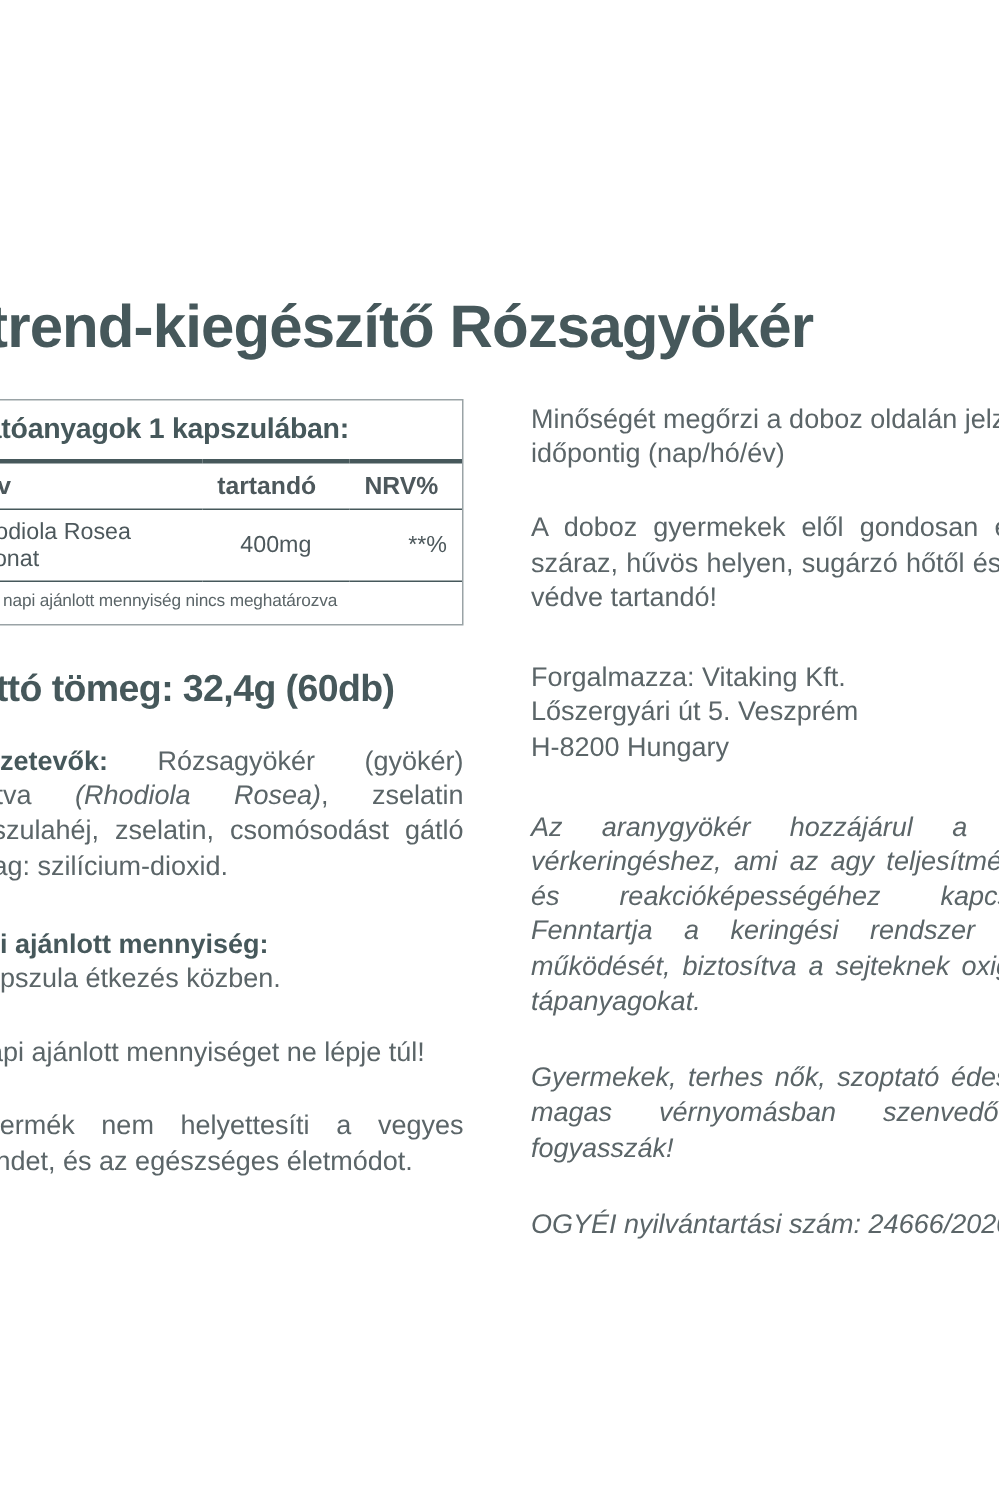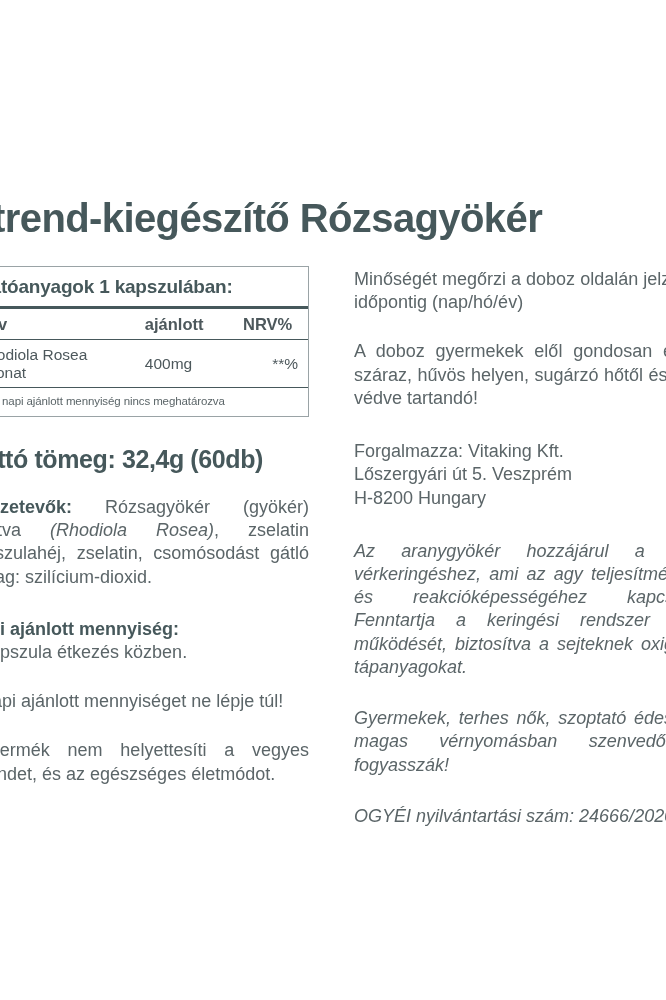--- a/index.html
+++ b/index.html
@@ -82,21 +82,21 @@
   }
   table.nutri thead th.col-name   { width: 52%; }
   table.nutri thead th.col-amount { width: 28%; text-align: left; }
   table.nutri thead th.col-nrv    { width: 20%; text-align: left; }
   table.nutri tbody td {
     border-bottom: 1.5px solid #46585b;
     font-size: 15.5px;
     padding-top: 6px;
     padding-bottom: 5px;
   }
-  table.nutri tbody td.c-amount { text-align: left; }
+  table.nutri tbody td.c-amount { text-align: center; }
   table.nutri tbody td.c-nrv    { text-align: right; }
   #table-footnote {
     font-size: 11.5px;
     color: #5b6568;
     padding: 7px 10px 9px 10px;
     letter-spacing: -0.1px;
   }
 
   
   #net-weight {
@@ -155,21 +155,21 @@
   <div id="left-column" class="column">
 
     <div id="ingredient-table-box">
 
       <div id="ingredient-table-title">Hatóanyagok 1 kapszulában:</div>
 
       <table class="nutri">
         <thead>
           <tr>
             <th class="col-name">Név</th>
-            <th class="col-amount">ajánlott</th>
+            <th class="col-amount">tartandó</th>
             <th class="col-nrv">NRV%</th>
           </tr>
         </thead>
         <tbody>
           <tr>
             <td class="c-name">Rhodiola Rosea kivonat</td>
             <td class="c-amount">400mg</td>
             <td class="c-nrv">**%</td>
           </tr>
         </tbody>

